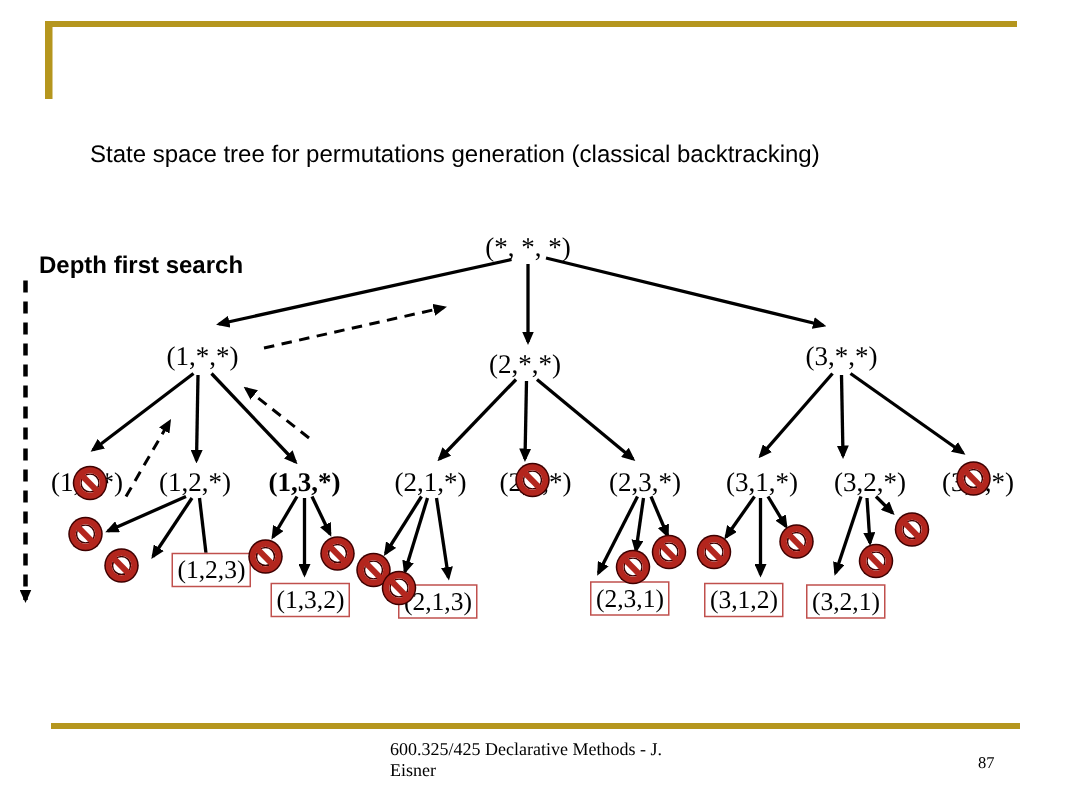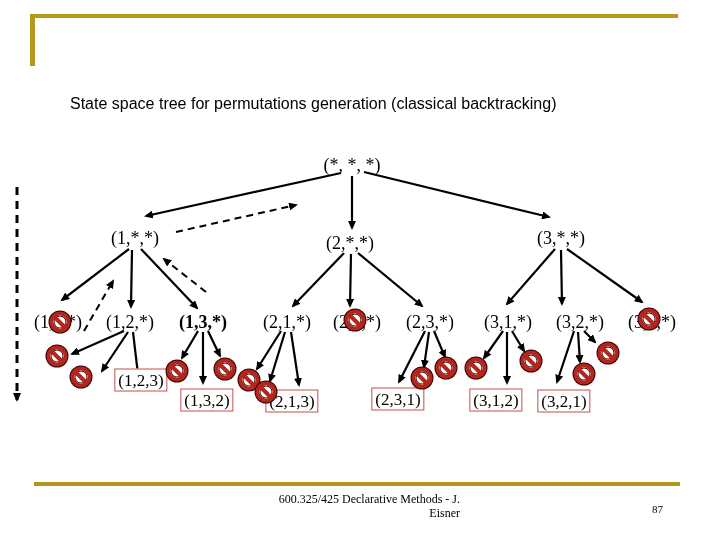--- a/index.html
+++ b/index.html
@@ -4,50 +4,51 @@
 <style>
   html,body{margin:0;padding:0;background:#fff;}
   .slide{position:relative;width:720px;height:540px;background:#ffffff;overflow:hidden;
          font-family:"Liberation Sans",sans-serif;color:#000;}
   .rule{position:absolute;background:var(--gold,#b5961e);}
   .rule.top{left:30px;top:14px;width:648px;height:4px;}
   .rule.accent{left:30px;top:14px;width:5px;height:52px;}
   .rule.bottom{left:34px;top:482px;width:646px;height:4px;}
   .title{position:absolute;left:42px;top:30px;font-size:27px;font-weight:700;
          color:var(--titlered,#cc0000);white-space:nowrap;}
-  .subtitle{position:absolute;left:60px;top:95px;font-size:16px;white-space:nowrap;margin-left:10px;}
+  .subtitle{position:absolute;left:60px;top:95px;font-size:16px;white-space:nowrap;}
   .dfs-label{position:absolute;left:26px;top:169px;font-size:16px;font-weight:700;white-space:nowrap;}
   svg.canvas{position:absolute;left:0;top:0;width:720px;height:540px;}
   .edge{stroke:#000;stroke-width:2.2;}
   .back{stroke:#000;stroke-width:2;stroke-dasharray:7 5;}
   .dfs{stroke:#000;stroke-width:3;stroke-dasharray:8 6;}
   .node{position:absolute;transform:translate(-50%,-50%);
         font-family:"Liberation Serif",serif;font-size:18px;white-space:nowrap;}
   .node.root{font-size:18px;}
   .leaf{position:absolute;transform:translate(-50%,-50%);
         font-family:"Liberation Serif",serif;font-size:17px;white-space:nowrap;
         border:1.5px solid var(--leafred,#c0504d);padding:0 3px;line-height:21px;background:#fff;}
   .nosign{position:absolute;box-sizing:border-box;width:21px;height:21px;border-radius:50%;
         background:#fff;border:4px solid var(--signred,#b3261e);
         box-shadow:0 0 0 1px var(--signdark,#3d0000), inset 0 0 0 1px var(--signdark,#3d0000);
         transform:translate(-50%,-50%);}
   .nosign::before{content:'';position:absolute;top:50%;left:-2px;right:-2px;height:4px;
         margin-top:-2px;background:var(--signred,#b3261e);transform:rotate(45deg);}
-  .footer{position:absolute;left:260px;top:492px;width:200px;text-align:right;
+  .footer{position:absolute;left:260px;top:492px;width:200px;text-align:left;
         font-family:"Liberation Serif",serif;font-size:12px;line-height:14px;}
   .pagenum{position:absolute;left:652px;top:503px;
         font-family:"Liberation Serif",serif;font-size:11px;}
 </style>
 </head>
 <body>
 
 <div class="slide" style="--gold: #b5961e; --titlered: #cc0000; --signred: #b3261e; --signdark: #3d0000; --leafred: #c0504d;">
   <div class="rule top"></div>
   <div class="rule accent"></div>
   <div class="subtitle">State space tree for permutations generation (classical backtracking)</div>
+  <div class="dfs-label">Depth first search</div>
 
   <svg class="canvas" id="arrows" viewBox="0 0 720 540" xmlns="http://www.w3.org/2000/svg">
     <defs>
       <marker id="ah" markerWidth="9" markerHeight="8" refX="7" refY="4" orient="auto" markerUnits="userSpaceOnUse">
         <path d="M0,0 L9,4 L0,8 z" fill="#000"></path>
       </marker>
     </defs>
   <line x1="341" y1="173" x2="146" y2="216" class="edge" marker-end="url(#ah)"></line>
       <line x1="352" y1="176" x2="352" y2="228" class="edge" marker-end="url(#ah)"></line>
       <line x1="364" y1="172" x2="549" y2="217" class="edge" marker-end="url(#ah)"></line>
@@ -94,21 +95,21 @@
       <div class="node" style="left: 203px; top: 322px; font-weight: bold;">(1,3,*)</div>
       <div class="node" style="left: 287px; top: 322px;">(2,1,*)</div>
       <div class="node" style="left: 357px; top: 322px;">(2,2,*)</div>
       <div class="node" style="left: 430px; top: 322px;">(2,3,*)</div>
       <div class="node" style="left: 508px; top: 322px;">(3,1,*)</div>
       <div class="node" style="left: 580px; top: 322px; text-align: right;">(3,2,*)</div>
       <div class="node" style="left: 652px; top: 322px;">(3,3,*)</div>
       <div class="leaf" style="left: 141px; top: 380px;">(1,2,3)</div>
       <div class="leaf" style="left: 207px; top: 400px;">(1,3,2)</div>
       <div class="leaf" style="left: 292px; top: 401px;">(2,1,3)</div>
-      <div class="leaf" style="left: 398px; top: 399px;">(2,3,1)</div>
+      <div class="leaf" style="left: 420px; top: 399px;">(2,3,1)</div>
       <div class="leaf" style="left: 496px; top: 400px;">(3,1,2)</div>
       <div class="leaf" style="left: 564px; top: 401px;">(3,2,1)</div>
       <div class="nosign" style="left: 57px; top: 356px;"></div>
       <div class="nosign" style="left: 81px; top: 377px;"></div>
       <div class="nosign" style="left: 177px; top: 371px;"></div>
       <div class="nosign" style="left: 225px; top: 369px;"></div>
       <div class="nosign" style="left: 249px; top: 380px;"></div>
       <div class="nosign" style="left: 266px; top: 392px;"></div>
       <div class="nosign" style="left: 422px; top: 378px;"></div>
       <div class="nosign" style="left: 446px; top: 368px;"></div>

